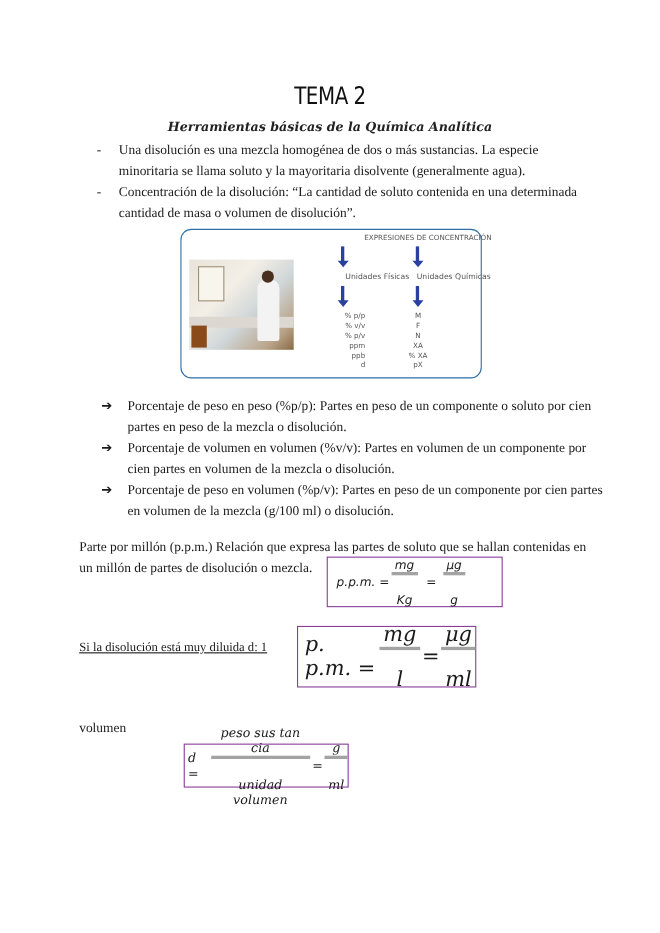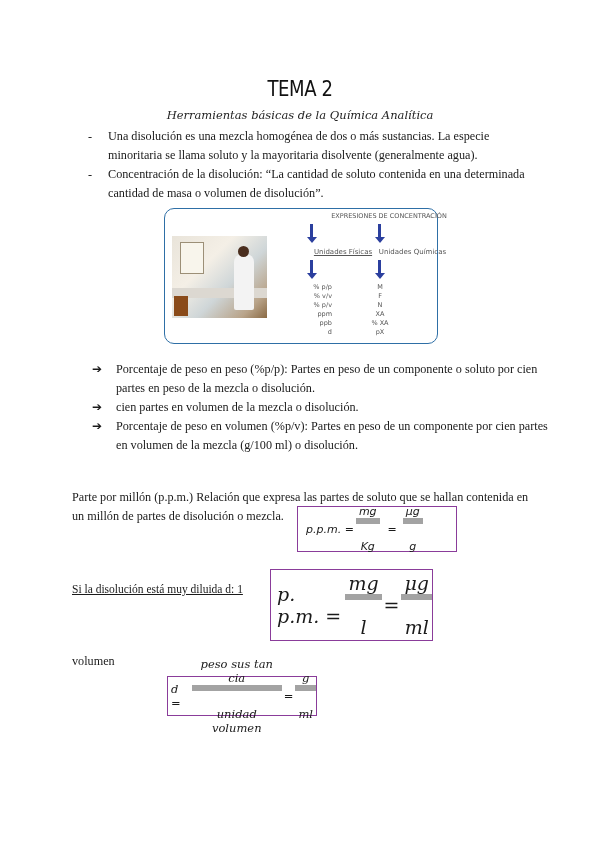--- a/index.html
+++ b/index.html
@@ -2,21 +2,21 @@
 <html><head>
 <meta charset="utf-8">
 <style>
   html, body { margin:0; padding:0; }
   body { width:600px; height:848px; background:#ffffff; position:relative; overflow:hidden;
          font-family:"Liberation Serif", serif; color:#1a1a1a; }
   .abs { position:absolute; }
   .title { left:0; width:600px; top:76px; text-align:center; font-family:"DejaVu Sans", sans-serif;
            font-size:22px; letter-spacing:-0.5px; transform:scaleX(0.82); color:#111; }
   .subtitle { left:0; width:600px; top:108px; text-align:center; font-style:italic;
-              font-family:"DejaVu Serif", serif; font-size:11.5px; color:#222; }
+              font-family:"DejaVu Serif", serif; font-size:11.5px; color:#222;font-weight:bold; }
   .p { font-size:12.2px; line-height:19px; }
   .dash-list { left:88px; top:127px; width:460px; }
   .dash-item { position:relative; padding-left:20px; }
   .dash-item .mk { position:absolute; left:0; top:0; }
   .concept-box { left:164px; top:208px; width:272px; height:134px; border:1.5px solid #2e6fa6;
                  border-radius:10px; }
   .photo { left:172px; top:236px; width:95px; height:82px;
            background:linear-gradient(135deg,#e9e4da 0%,#f4efe6 35%,#cfd6d8 60%,#b9a48a 85%,#8a6a44 100%); }
   .photo .win { position:absolute; left:8px; top:6px; width:22px; height:30px; background:#f8f5ec; border:1px solid #9c8f77; }
   .photo .bench { position:absolute; left:0; top:52px; width:95px; height:10px; background:#dcd8d1; }
@@ -28,21 +28,21 @@
   .arrow-down::after { content:""; position:absolute; left:-3.5px; bottom:-5px; border-left:5px solid transparent;
                        border-right:5px solid transparent; border-top:6px solid #2b3f9e; }
   .unit-col { font-family:"DejaVu Sans", sans-serif; font-size:6.5px; color:#555; line-height:9px; text-align:center; }
   .arrow-list { left:92px; top:360px; width:460px; }
   .arrow-item { position:relative; padding-left:24px; }
   .arrow-item .mk { position:absolute; left:0; top:0; font-family:"DejaVu Sans", sans-serif; font-size:12px; }
   .formula-box { border:1.5px solid #8a3c9a; background:#fff; }
   .f-sans { font-family:"DejaVu Sans", sans-serif; font-style:italic; }
   .f-serif { font-family:"DejaVu Serif", serif; font-style:italic; }
   .frac { display:inline-block; vertical-align:middle; text-align:center; }
-  .frac .num { display:block; border-bottom:6px solid #a3a3a3; padding:0 3px; }
+  .frac .num { display:block; border-bottom:3px solid #a3a3a3; padding:0 3px; }
   .frac .den { display:block; padding:0 3px;margin-top:16px; }
   .eq { display:inline-block; vertical-align:middle; }
 </style>
 </head>
 <body>
 
 <div class="abs title">TEMA 2</div>
 <div class="abs subtitle">Herramientas básicas de la Química Analítica</div>
 
 <div class="abs dash-list p">
@@ -63,21 +63,21 @@
   <div class="win"></div>
     <div class="bench"></div>
     <div class="bottles"></div>
   <div class="person"></div>
     <div class="head"></div>
 </div>
 
 <div class="abs small" style="left:282px; top:212px; width:150px;">EXPRESIONES DE CONCENTRACIÓN</div>
 <div class="arrow-down" style="left:310px; top:224px; height:14px;"></div>
 <div class="arrow-down" style="left:378px; top:224px; height:14px;"></div>
-<div class="abs small" style="left:275px; top:248px; width:72px; font-size:7px;text-decoration:underline;">Unidades Físicas</div>
+<div class="abs small" style="left:275px; top:248px; width:72px; font-size:7px;">Unidades Físicas</div>
 <div class="abs small" style="left:343px; top:248px; width:75px; font-size:7px;">Unidades Químicas</div>
 <div class="arrow-down" style="left:310px; top:260px; height:14px;"></div>
 <div class="arrow-down" style="left:378px; top:260px; height:14px;"></div>
 
 <div class="abs unit-col" style="left:292px; top:283px; width:40px;text-align:right;">
   <div>% p/p</div>
   <div>% v/v</div>
   <div>% p/v</div>
   <div>ppm</div>
   <div>ppb</div>
@@ -93,48 +93,49 @@
 </div>
 
 <div class="abs arrow-list p">
   <div class="arrow-item">
     <span class="mk">➔</span>
     <div>Porcentaje de peso en peso (%p/p): Partes en peso de un componente o soluto por cien</div>
     <div>partes en peso de la mezcla o disolución.</div>
   </div>
   <div class="arrow-item">
     <span class="mk">➔</span>
+    <div>Porcentaje de volumen en volumen (%v/v): Partes en volumen de un componente por</div>
     <div>cien partes en volumen de la mezcla o disolución.</div>
   </div>
   <div class="arrow-item">
     <span class="mk">➔</span>
     <div>Porcentaje de peso en volumen (%p/v): Partes en peso de un componente por cien partes</div>
     <div>en volumen de la mezcla (g/100 ml) o disolución.</div>
   </div>
 </div>
 
 <div class="abs p" style="left:72px; top:488px; width:480px;">
-  <div>Parte por millón (p.p.m.) Relación que expresa las partes de soluto que se hallan contenida en</div>
+  <div>Parte por millón (p.p.m.) Relación que expresa las partes de soluto que se hallan contenidas en</div>
   <div>un millón de partes de disolución o mezcla.</div>
 </div>
 <div class="abs formula-box f-sans" style="left:297px; top:506px; width:160px; height:46px; font-size:11px; display:flex; align-items:center; padding-left:8px; box-sizing:border-box;">
   <span class="eq">p.p.m. =</span>
   <span class="frac" style="margin:0 8px 0 2px;">
       <span class="num">mg</span>
       <span class="den">Kg</span>
     </span>
   <span class="eq" style="margin-right:6px;">=</span>
   <span class="frac">
       <span class="num">μg</span>
       <span class="den">g</span>
     </span>
 </div>
 
 <div class="abs p" style="left:72px; top:580px; font-size:11.5px;text-decoration:underline;">Si la disolución está muy diluida d: 1</div>
-<div class="abs formula-box f-serif" style="left:270px; top:569px; width:163px; height:72px; font-size:19px; display:flex; align-items:center; padding-left:6px; box-sizing:border-box;">
+<div class="abs formula-box f-serif" style="left:270px; top:569px; width:163px; height:56px; font-size:19px; display:flex; align-items:center; padding-left:6px; box-sizing:border-box;">
   <span class="eq">p. p.m. =</span>
   <span class="frac" style="margin:0 2px;">
       <span class="num">mg</span>
       <span class="den">l</span>
     </span>
   <span class="eq">=</span>
   <span class="frac" style="margin-left:2px;">
       <span class="num">μg</span>
       <span class="den">ml</span>
     </span>

